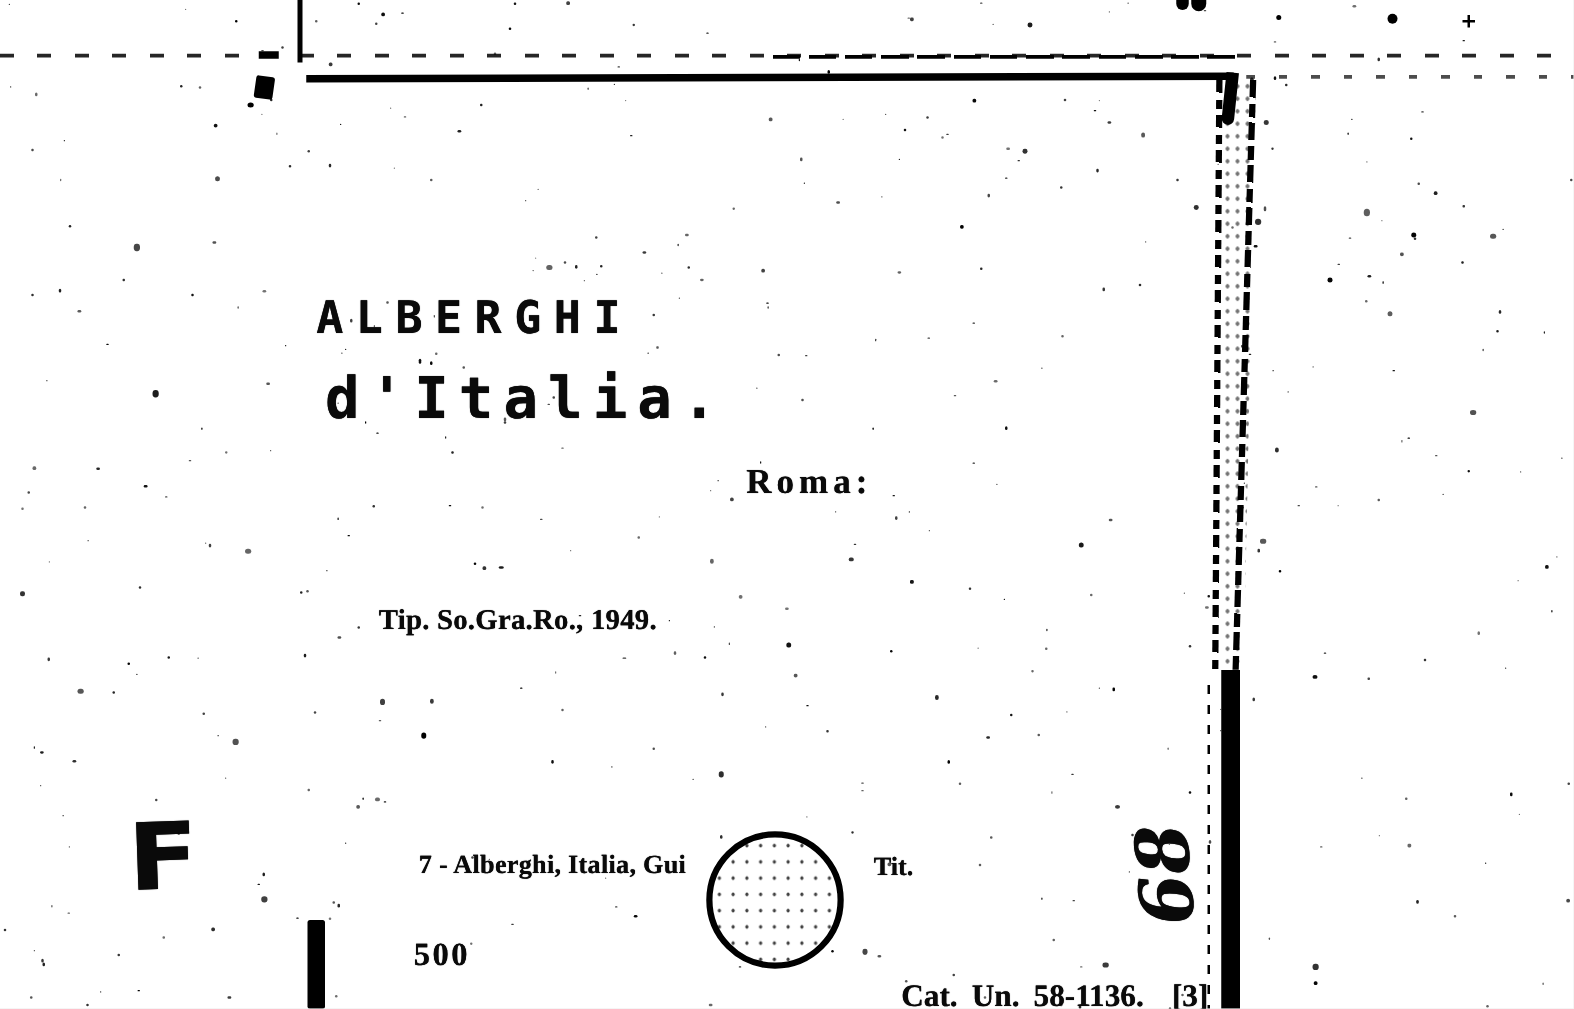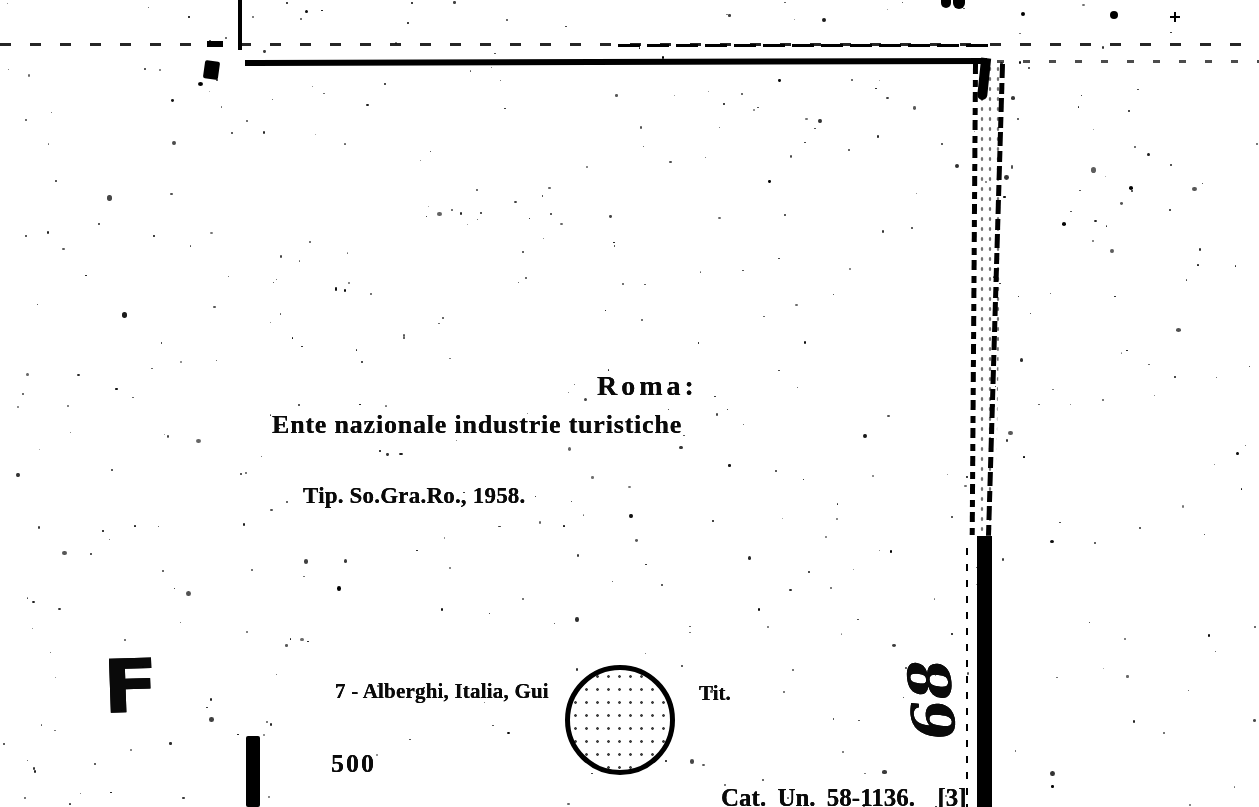--- a/index.html
+++ b/index.html
@@ -90,24 +90,25 @@
   <div class="abs plus-v"></div>
 
   <div class="abs strip-hook"></div>
   <div class="abs strip-mid"></div>
   <div class="abs strip-left"></div>
   <div class="abs strip-right"></div>
   <div class="abs bar-right"></div>
   <div class="abs dash-right"></div>
   <div class="abs bar-bottomleft"></div>
 
+  <div class="abs ink typed typed-1">ALBERGHI</div>
+  <div class="abs ink typed typed-2">d'Italia.</div>
 
   <div class="abs ink vedi">Roma:</div>
-  <div class="abs ink authority">Ente nazionale industrie turistiche</div>
-  <div class="abs ink title2">Tip. So.Gra.Ro., 1958.</div>
+  <div class="abs ink title2">Tip. So.Gra.Ro., 1949.</div>
 
 
   <div class="abs ink tracing">7 - Alberghi, Italia, Gui</div>
   <div class="abs ink tracing-tit">Tit.</div>
   <div class="abs punch"></div>
 
   <div class="abs ink cardnum">500</div>
   <div class="abs ink catref">Cat. Un. 58-1136.  [3]</div>
   <div class="abs ink stampF">F</div>
   <div class="abs pencil">

